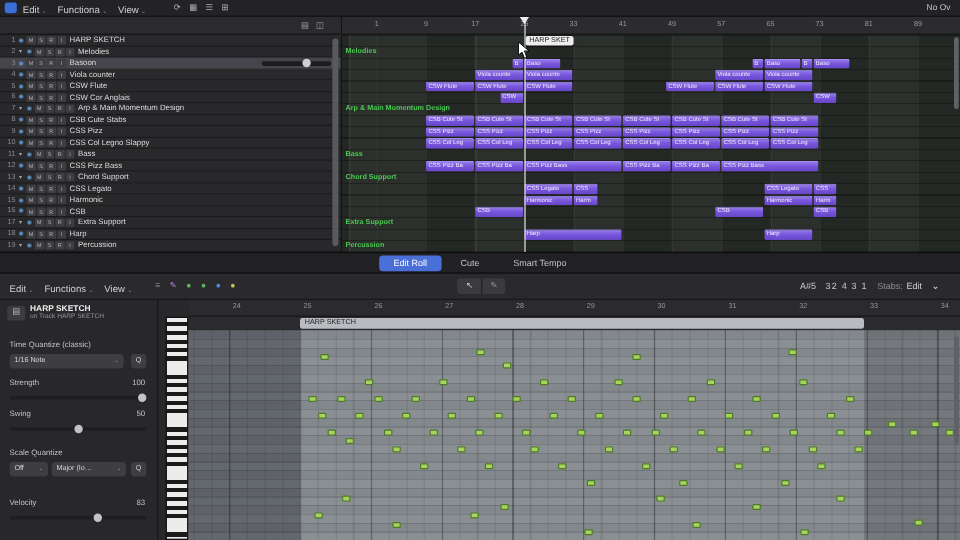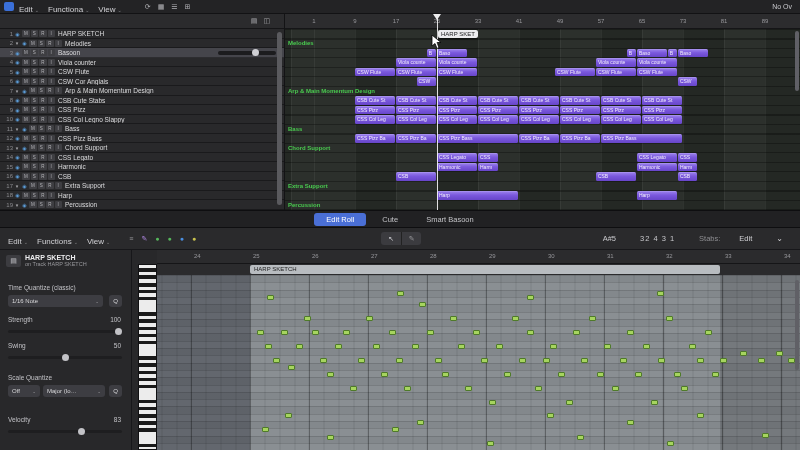--- a/index.html
+++ b/index.html
@@ -72,21 +72,21 @@
   .tab.sel { background:#4a6fd6; color:#fff; }
   
   .pianoroll { position:absolute; left:0; top:228px; width:800px; height:222px; background:#28282a; }
   .pr-toolbar { position:absolute; left:0; top:0; width:800px; height:22px; background:#2a2a2c;
     border-bottom:1px solid #17171a; display:flex; align-items:center; z-index:5; padding-left:8px; }
   .pr-tools { display:flex; gap:8px; margin-left:10px; align-items:center;}
   .pr-tools span { font-size:7px; line-height:10px; }
   .seg { display:flex; margin-left:185px; border-radius:3px; overflow:hidden; background:#3b3b3f; }
   .seg span { width:20px; height:13px; font-size:7px; text-align:center; line-height:13px; color:#cfcfd4;}
   .seg span + span { border-left:1px solid #222; color:#9a9a9e;}
-  .pr-right { margin-left:auto; margin-right:8px; display:flex; align-items:center; gap:24px; font-size:7.5px; }
+  .pr-right { margin-left:auto; margin-right:8px; display:flex; align-items:center; gap:8px; font-size:7.5px; }
   .pr-note { color:#c8c8cc; } .pr-pos { color:#c8c8cc; letter-spacing:1px;}
   .pr-snap { color:#8e8e92; } .pr-snapval { color:#d0d0d4; margin-left:-5px;}
   .pr-body { position:absolute; left:0; top:22px; width:800px; height:200px; }
   
   .inspector { position:absolute; left:0; top:0; width:132px; height:200px; background:#28282a;
     border-right:1px solid #17171a; }
   .ins-head { position:absolute; left:6px; top:4px; display:flex; gap:4px; align-items:center;}
   .ins-icon { width:15px; height:12px; background:#3c3c40; border-radius:2px; font-size:7px;
     color:#b8b8bc; text-align:center; line-height:12px; }
   .ins-title { font-size:7px; font-weight:bold; color:#ececee; }
@@ -426,21 +426,21 @@
       <svg class="cursor-svg" id="cursor" width="11" height="15" viewBox="0 0 11 15" style="left: 146px; top: 21px;">
         <polygon points="1,0 1,11 4,8.5 6,13.5 8,12.5 6,7.5 10,7.5" fill="#ffffff" stroke="#000000" stroke-width="0.8"></polygon>
       </svg>
       <div class="arr-scroll"></div>
     </div>
   </div>
 
   <div class="tabsbar" id="tabsbar">
       <span class="tab sel">Edit Roll</span>
       <span class="tab">Cute</span>
-      <span class="tab">Smart Basoon</span>
+      <span class="tab">Smart Tempo</span>
     </div>
 
   <div class="pianoroll">
     <div class="pr-toolbar">
       <span id="pr-menus"><span class="menu">Edit<span class="chev">⌄</span></span><span class="menu">Functions<span class="chev">⌄</span></span><span class="menu">View<span class="chev">⌄</span></span></span>
       <span class="pr-tools" id="pr-tools">
           <span style="color:#9a9aa0">≡</span>
           <span style="color:#b48ae8">✎</span>
           <span style="color:#56b85c">●</span>
           <span style="color:#56b85c">●</span>

